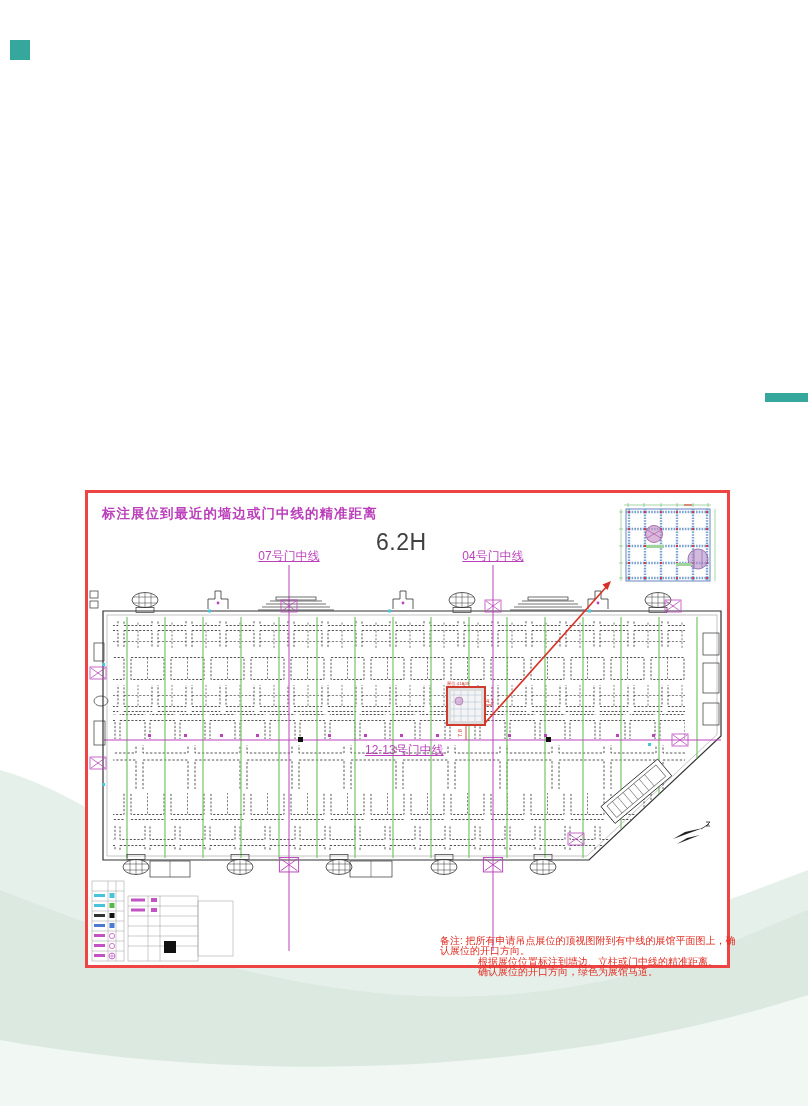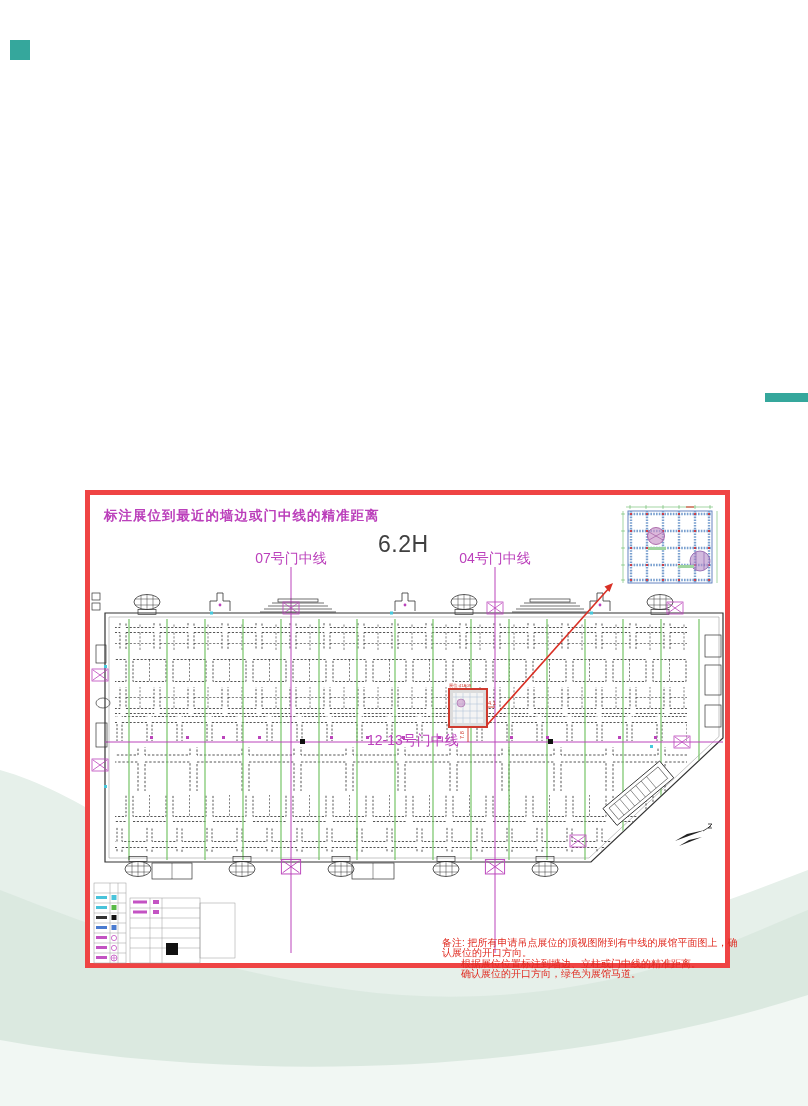--- a/index.html
+++ b/index.html
@@ -6,44 +6,44 @@
   body{
     width:808px;height:1106px;position:relative;overflow:hidden;
     background:#ffffff;
     font-family:"Liberation Sans", sans-serif;
   }
   .corner-square{position:absolute;left:10px;top:40px;width:20px;height:20px;background:#35a79c;z-index:3;}
   .accent-bar{position:absolute;right:0;top:393px;width:43px;height:9px;background:#35a79c;z-index:3;}
   .waves{position:absolute;left:0;top:740px;width:808px;height:366px;z-index:0;}
   .plan{
     position:absolute;left:85px;top:490px;width:645px;height:478px;
-    background:#ffffff;border:5px solid #ef4444;z-index:2;box-sizing:border-box;
+    background:#ffffff;border:3px solid #ef4444;z-index:2;box-sizing:border-box;
   }
   .plan-title{
     position:absolute;left:14px;top:12px;
     font-size:13.5px;font-weight:bold;color:#bb3fbb;letter-spacing:1px;white-space:nowrap;
   }
   .height-label{
     position:absolute;left:288px;top:36px;
     font-size:23px;color:#404040;letter-spacing:0.5px;
   }
   .door-label{
     position:absolute;top:55px;width:120px;text-align:center;
-    font-size:14px;color:#bb3fbb;white-space:nowrap;
+    font-size:12px;color:#bb3fbb;white-space:nowrap;text-decoration:underline;
   }
   .door-label.d07{left:141px;}
   .door-label.d04{left:345px;text-align:center;}
   .door-label.d1213{
-    top:237px;left:277px;width:auto;text-align:center;
+    top:249px;left:277px;width:auto;text-align:center;
   }
   .notes{
     position:absolute;left:352px;top:443px;width:300px;
     font-size:10px;line-height:10.4px;color:#e02a20;
   }
-  .notes .cont{margin-left:19px;}
+  .notes .cont{margin-left:38px;}
   svg text{font-family:"Liberation Sans", sans-serif;}
 </style>
 </head>
 <body>
 
 <div class="corner-square"></div>
 <div class="accent-bar"></div>
 
 <div class="waves">
   <svg width="808" height="366" viewBox="0 0 808 366">

